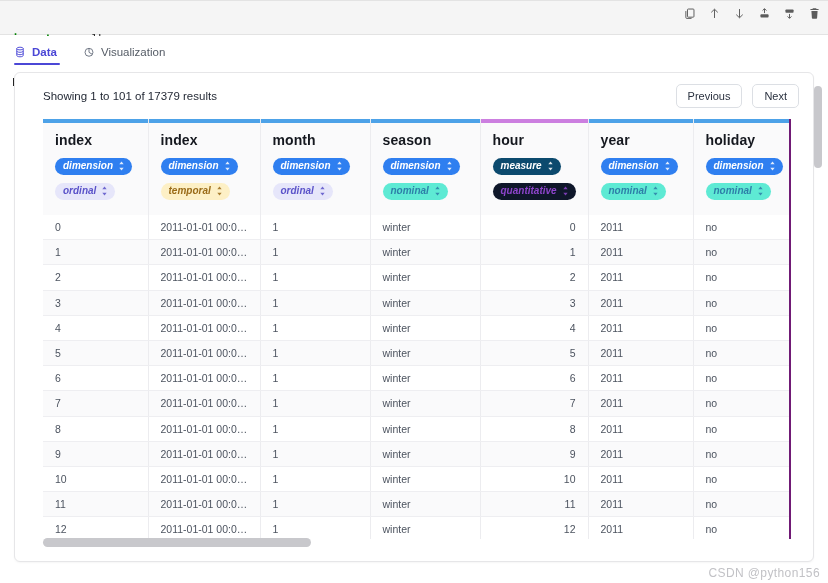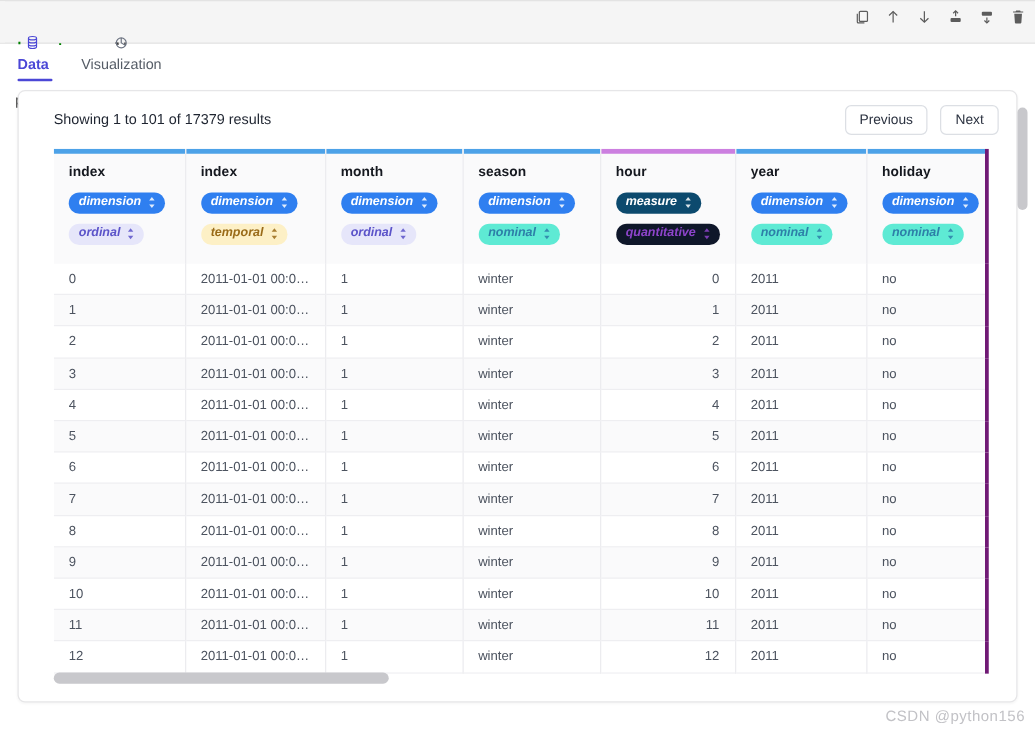--- a/index.html
+++ b/index.html
@@ -52,21 +52,20 @@
   .tabs {
     position: absolute; left: 0; top: 36px; width: 828px; height: 29px;
     display: flex; align-items: flex-end; gap: 0px;
     background: #ffffff;
   }
   .tab {
     display: flex; align-items: center; gap: 6px;
     padding: 3px 12px 7px 14px;
     font-size: 11.5px; color: #555c66; cursor: pointer;
     position: relative;
-    flex-direction: column;
   }
   .tab .tab-ico { display: flex; align-items: center; }
   .tab.active { color: #4b47d6; font-weight: bold; }
   .tab.active::after {
     content: ""; position: absolute; left: 14px; right: 9px; bottom: 0;
     height: 2px; background: #4b47d6; border-radius: 1px;
   }
 
   
   .panel {
@@ -108,34 +107,34 @@
   }
   table.grid {
     border-collapse: collapse;
     width: 748px;
     table-layout: fixed;
   }
   table.grid th, table.grid td {
     border-right: 1px solid #ececef;
     vertical-align: top;
   }
-  table.grid th:last-child, table.grid td:last-child { border-right: 7px solid #701a75; }
+  table.grid th:last-child, table.grid td:last-child { border-right: 5px solid #701a75; }
 
   thead th {
     padding: 0;
     background: #fafafb;
     text-align: left;
   }
   .col-bar { height: 4px; width: 100%; }
   .col-bar.dim { background: #4da2e8; }
   .col-bar.mea { background: #cc7fe0; }
 
   .col-inner { padding: 9px 12px 10px 12px; }
   .col-name {
-    font-size: 11px; font-weight: bold; color: #15181f;
+    font-size: 14px; font-weight: bold; color: #15181f;
     margin-bottom: 7px; letter-spacing: .1px;
   }
 
   .badge {
     display: inline-flex; align-items: center; gap: 5px;
     border-radius: 10px;
     padding: 2px 7px 3px 8px;
     font-size: 10px;
     line-height: 12px;
     margin-bottom: 5px;

